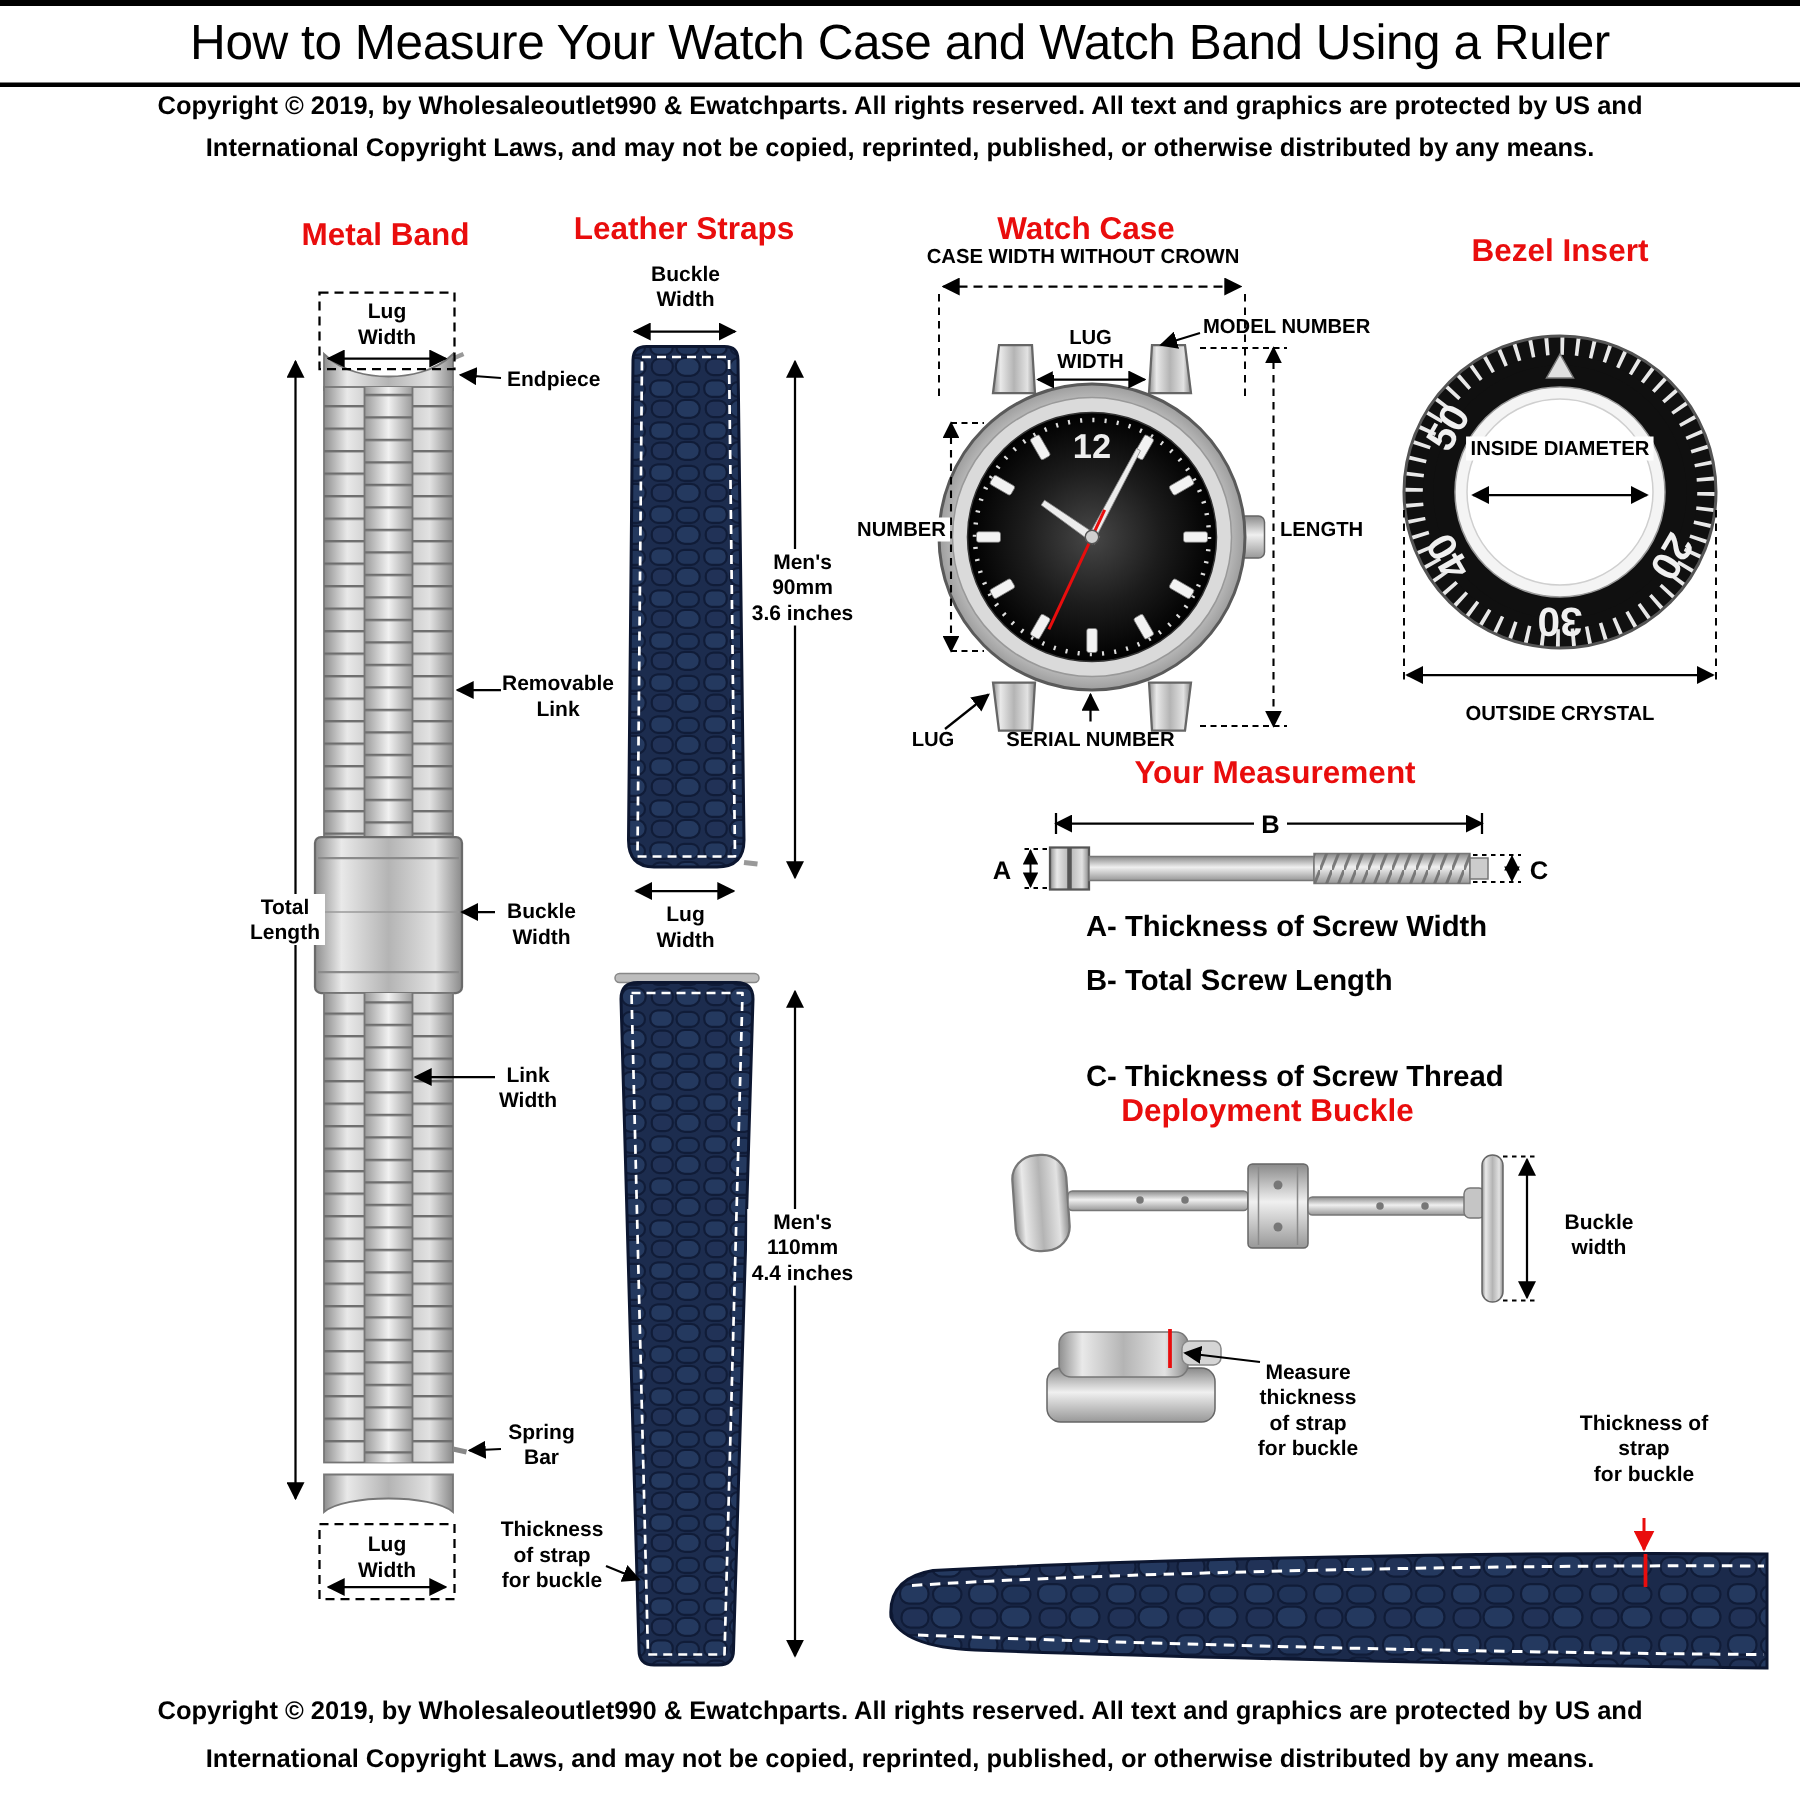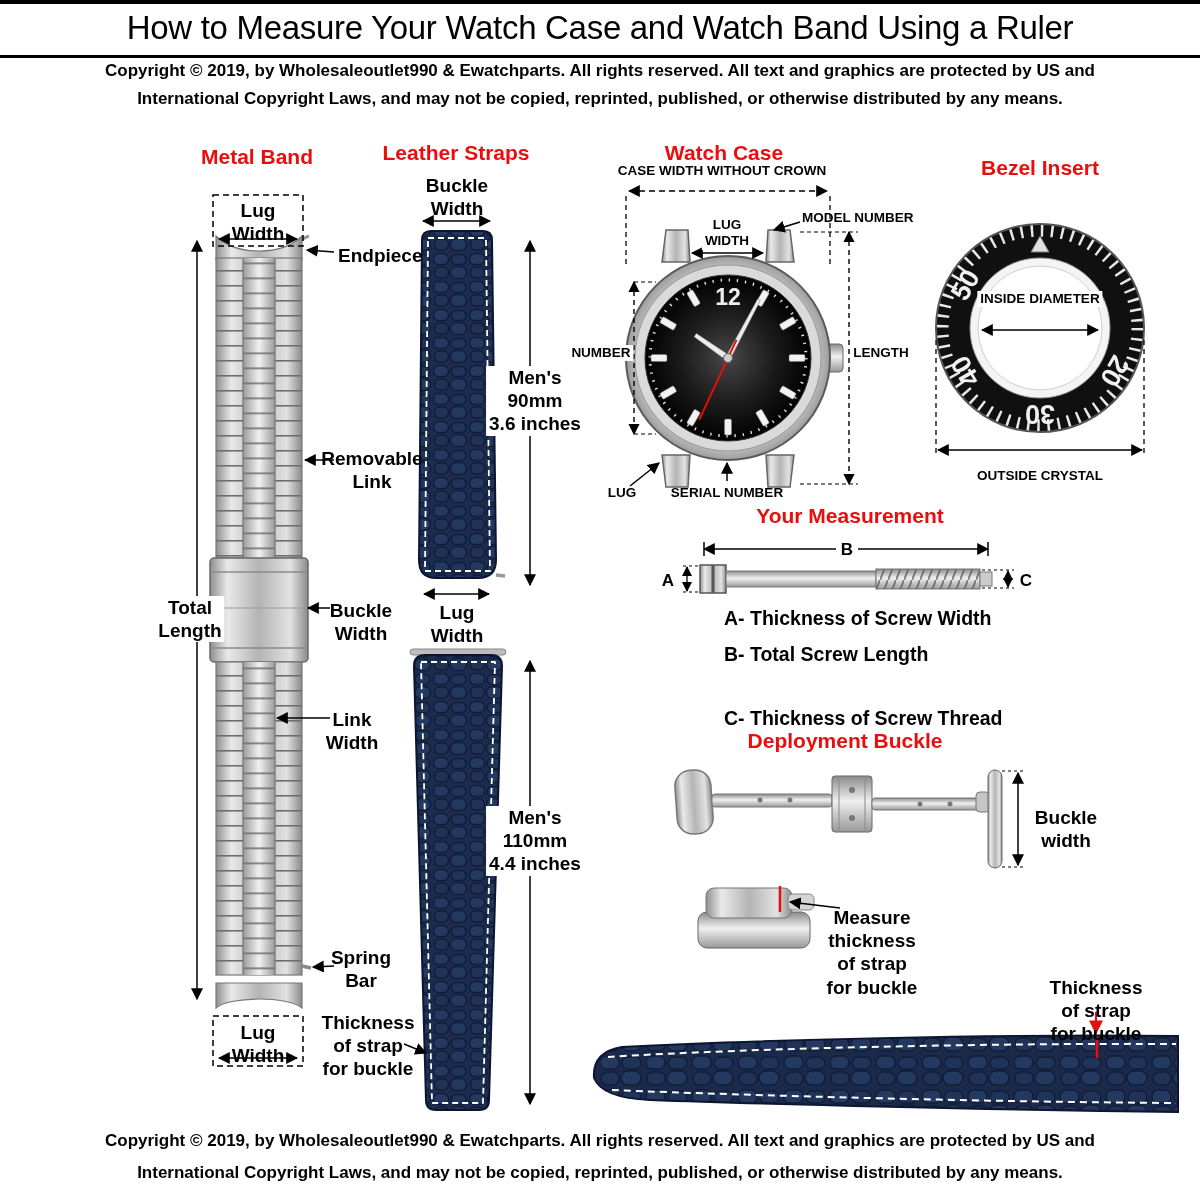--- a/index.html
+++ b/index.html
@@ -4,21 +4,21 @@
 <style>
   html,body{margin:0;padding:0;background:#fff}
   #page{position:relative;width:1200px;height:1200px;background:#fff;
         font-family:"Liberation Sans",sans-serif;overflow:hidden}
   #page svg{position:absolute;left:0;top:0}
   .bar{position:absolute;left:0;width:1200px;background:#000}
   .lbl{position:absolute;font-weight:bold;color:#000;white-space:pre-line;
        text-align:center;line-height:1.22;transform:translateX(-50%)}
   .ll{transform:none;text-align:center}
   .red{color:#e90d0d;font-size:21px}
-  .s15{font-size:19px}
+  .s15{font-size:14px}
   .s13{font-size:13.5px}
   .s19{font-size:19.5px}
   .wbg{background:#fff;padding:0 3px}
   .title{font-size:33px;font-weight:400;letter-spacing:-0.3px;white-space:nowrap}
   .copy{font-size:17px;font-weight:bold;white-space:nowrap}
 </style>
 </head>
 <body>
 
 <div id="page">
@@ -332,19 +332,19 @@
   <div class="lbl s19 ll" style="left:724px;top:643px">B- Total Screw Length</div>
   <div class="lbl s19 ll" style="left:724px;top:707px">C- Thickness of Screw Thread</div>
 
   <div class="lbl s15" style="left:1066px;top:806px">Buckle
 width</div>
   <div class="lbl s15" style="left:872px;top:906px">Measure
 thickness
 of strap
 for buckle</div>
 
-  <div class="lbl s15" style="left:1096px;top:976px">Thickness of strap
+  <div class="lbl s15" style="left:1096px;top:940px">Thickness of strap
 for buckle</div>
 
   <div class="lbl copy" style="left:600px;top:1131px">Copyright  © 2019, by Wholesaleoutlet990 &amp; Ewatchparts. All rights reserved. All text and graphics are protected by US and</div>
   <div class="lbl copy" style="left:600px;top:1163px">International Copyright Laws, and may not be copied, reprinted, published, or otherwise distributed by any  means.</div>
 
 </div>
 
 </body></html>

